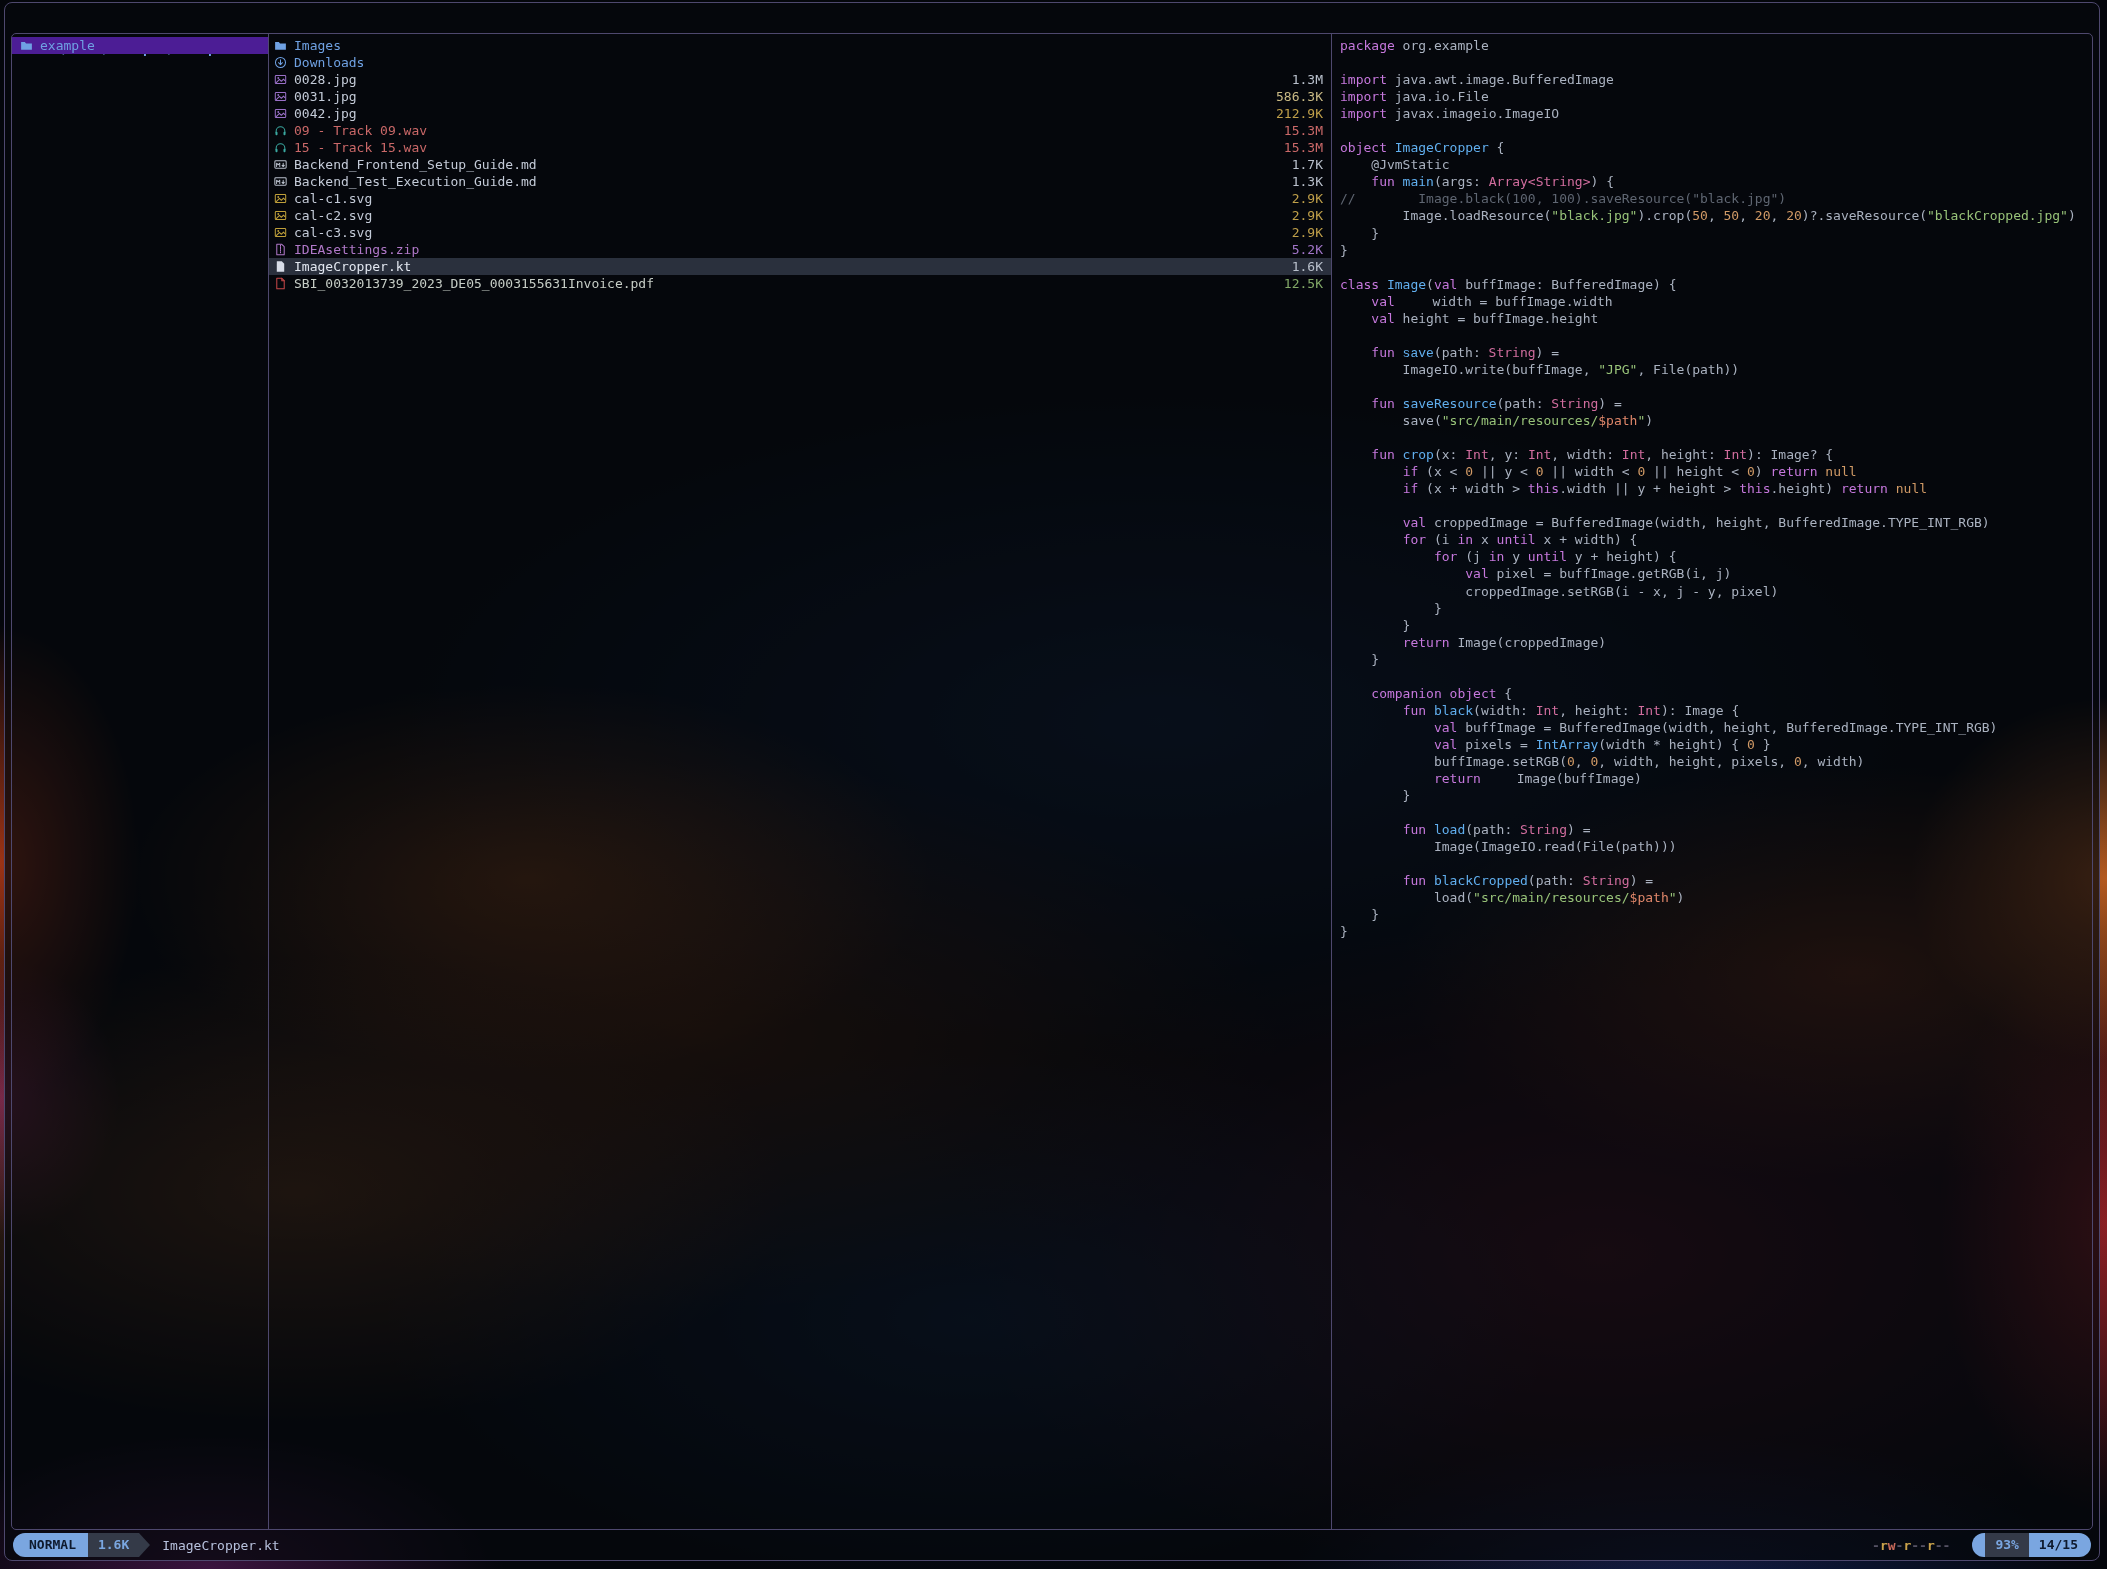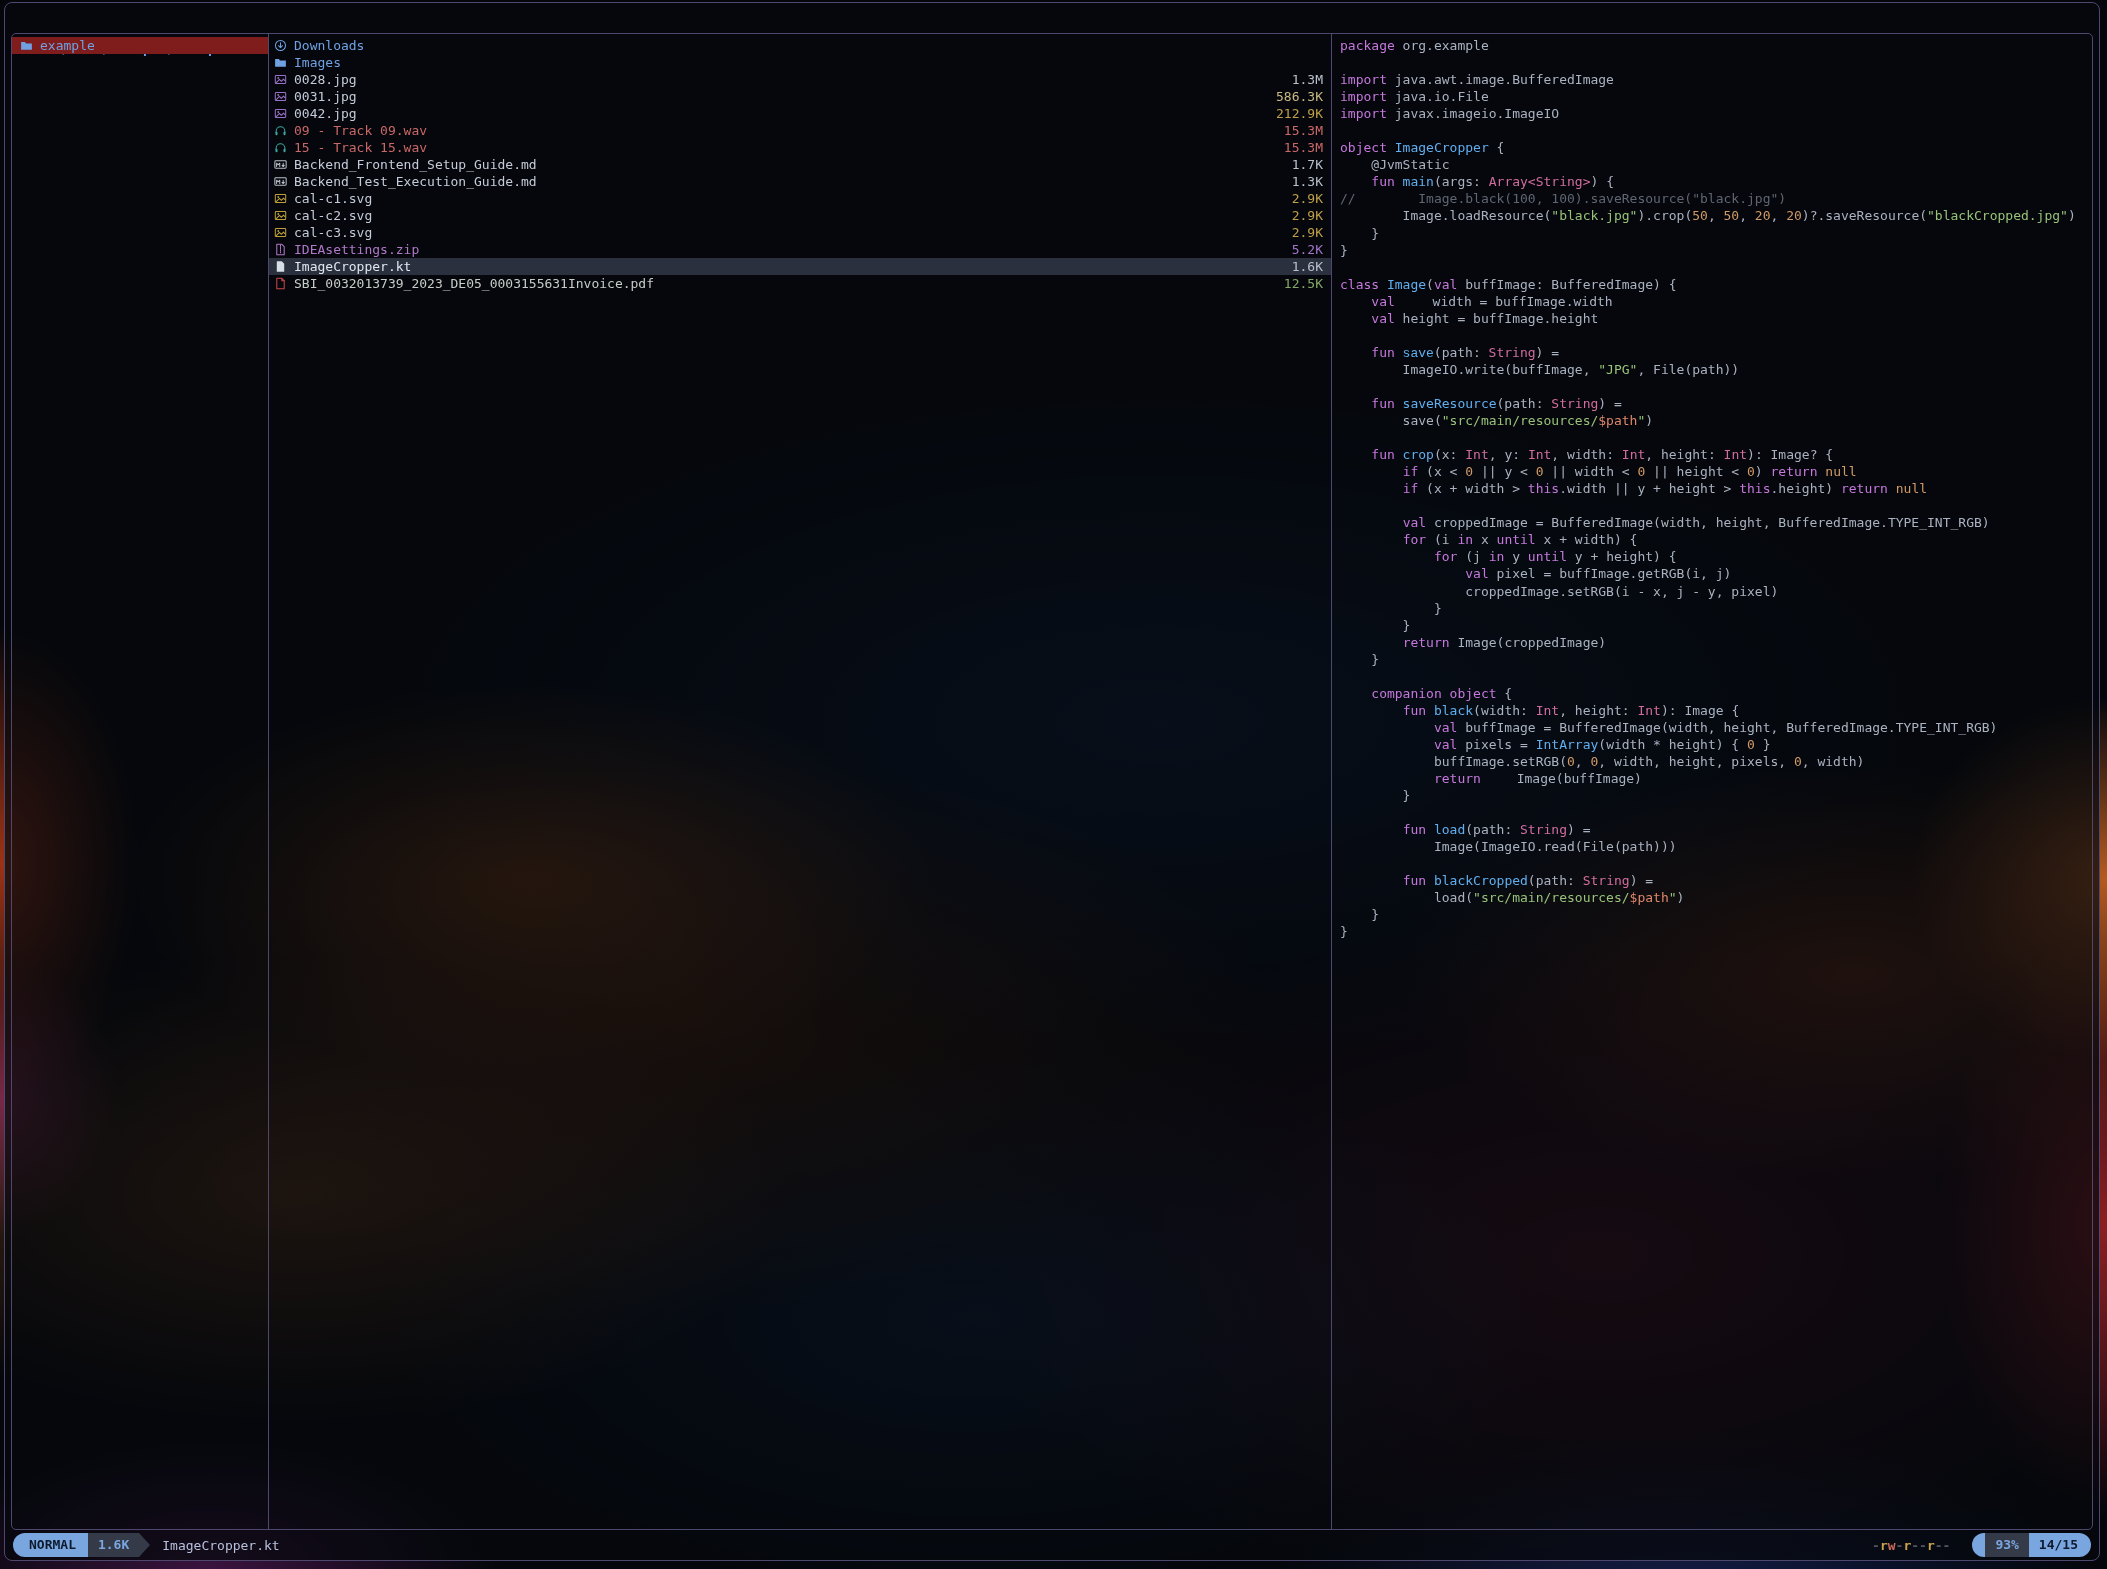--- a/index.html
+++ b/index.html
@@ -41,21 +41,21 @@
     border:1px solid #4e486e;border-radius:5px;
     display:flex;overflow:hidden;box-sizing:border-box;
   }
   .pane{padding-top:3px;box-sizing:border-box;overflow:hidden;}
   .pane-parent{width:257px;border-right:1px solid #4e486e;}
   .pane-current{width:1063px;border-right:1px solid #4e486e;}
   .pane-preview{flex:1;padding:3px 8px 0 8px;}
   .frow{display:flex;align-items:center;height:17px;padding:0 8px 0 5px;font-size:13px;}
   .frow.selected{background:#2a303d;}
   .pane-parent .frow{padding-left:8px;}
-  .pane-parent .frow.selected{background:#7f1d1d;}
+  .pane-parent .frow.selected{background:#4c1d95;}
   .ficon{width:14px;height:14px;display:inline-flex;align-items:center;margin-right:6px;flex:none;}
   .ficon svg{width:13px;height:13px;}
   .fname{white-space:pre;}
   .fsizecol{margin-left:auto;padding-left:12px;white-space:pre;}
   .cline{height:17.05px;line-height:17.05px;font-size:13px;white-space:pre;}
   .statusbar{
     position:absolute;left:6px;right:6px;bottom:0;height:30px;
     display:flex;align-items:center;justify-content:space-between;
     font-size:13px;padding:0 2px;box-sizing:border-box;
   }
@@ -87,34 +87,34 @@
               <path d="M1.2 3.2h4l1.3 1.7h6.3v6.6H1.2z" fill="currentColor"></path>
             </svg>
           </span>
           <span class="fname" style="color: rgb(111, 161, 227);">example</span>
         </div>
       </div>
     <div class="pane pane-current" id="current-pane">
         <div class="frow">
           <span class="ficon" style="color: rgb(111, 161, 227);">
             <svg viewBox="0 0 14 14">
+              <path d="M1.2 3.2h4l1.3 1.7h6.3v6.6H1.2z" fill="currentColor"></path>
+            </svg>
+          </span>
+          <span class="fname" style="color: rgb(111, 161, 227);">Images</span>
+          <span class="fsizecol" style="color: rgb(185, 192, 204);"></span>
+        </div>
+        <div class="frow">
+          <span class="ficon" style="color: rgb(111, 161, 227);">
+            <svg viewBox="0 0 14 14">
               <circle cx="7" cy="7" r="5.4" fill="none" stroke="currentColor" stroke-width="1.1" stroke-linecap="round" stroke-linejoin="round"></circle>
               <path d="M7 4v5M4.9 7.2 7 9.3l2.1-2.1" fill="none" stroke="currentColor" stroke-width="1.1" stroke-linecap="round" stroke-linejoin="round"></path>
             </svg>
           </span>
           <span class="fname" style="color: rgb(111, 161, 227);">Downloads</span>
-          <span class="fsizecol" style="color: rgb(185, 192, 204);"></span>
-        </div>
-        <div class="frow">
-          <span class="ficon" style="color: rgb(111, 161, 227);">
-            <svg viewBox="0 0 14 14">
-              <path d="M1.2 3.2h4l1.3 1.7h6.3v6.6H1.2z" fill="currentColor"></path>
-            </svg>
-          </span>
-          <span class="fname" style="color: rgb(111, 161, 227);">Images</span>
           <span class="fsizecol" style="color: rgb(185, 192, 204);"></span>
         </div>
         <div class="frow">
           <span class="ficon" style="color: rgb(154, 112, 200);">
             <svg viewBox="0 0 14 14">
               <rect x="1.4" y="2.6" width="11.2" height="8.8" rx="1" fill="none" stroke="currentColor" stroke-width="1.1" stroke-linecap="round" stroke-linejoin="round"></rect>
               <circle cx="4.6" cy="5.4" r="1" fill="currentColor"></circle>
               <path d="M2.4 10.4 5.9 6.9l2 2 2.3-2.3 1.5 1.5" fill="none" stroke="currentColor" stroke-width="1.1" stroke-linecap="round" stroke-linejoin="round"></path>
             </svg>
           </span>

